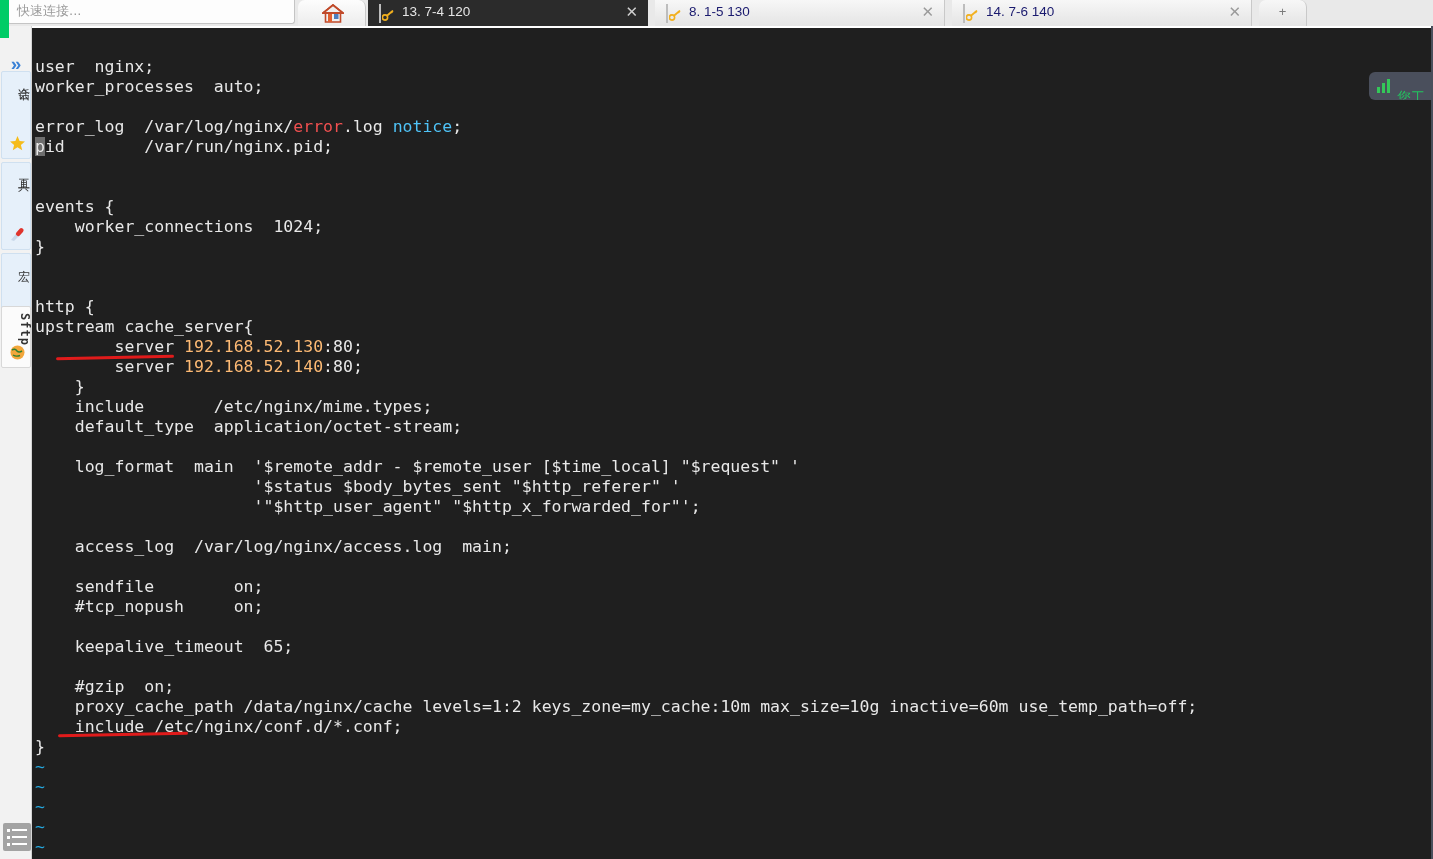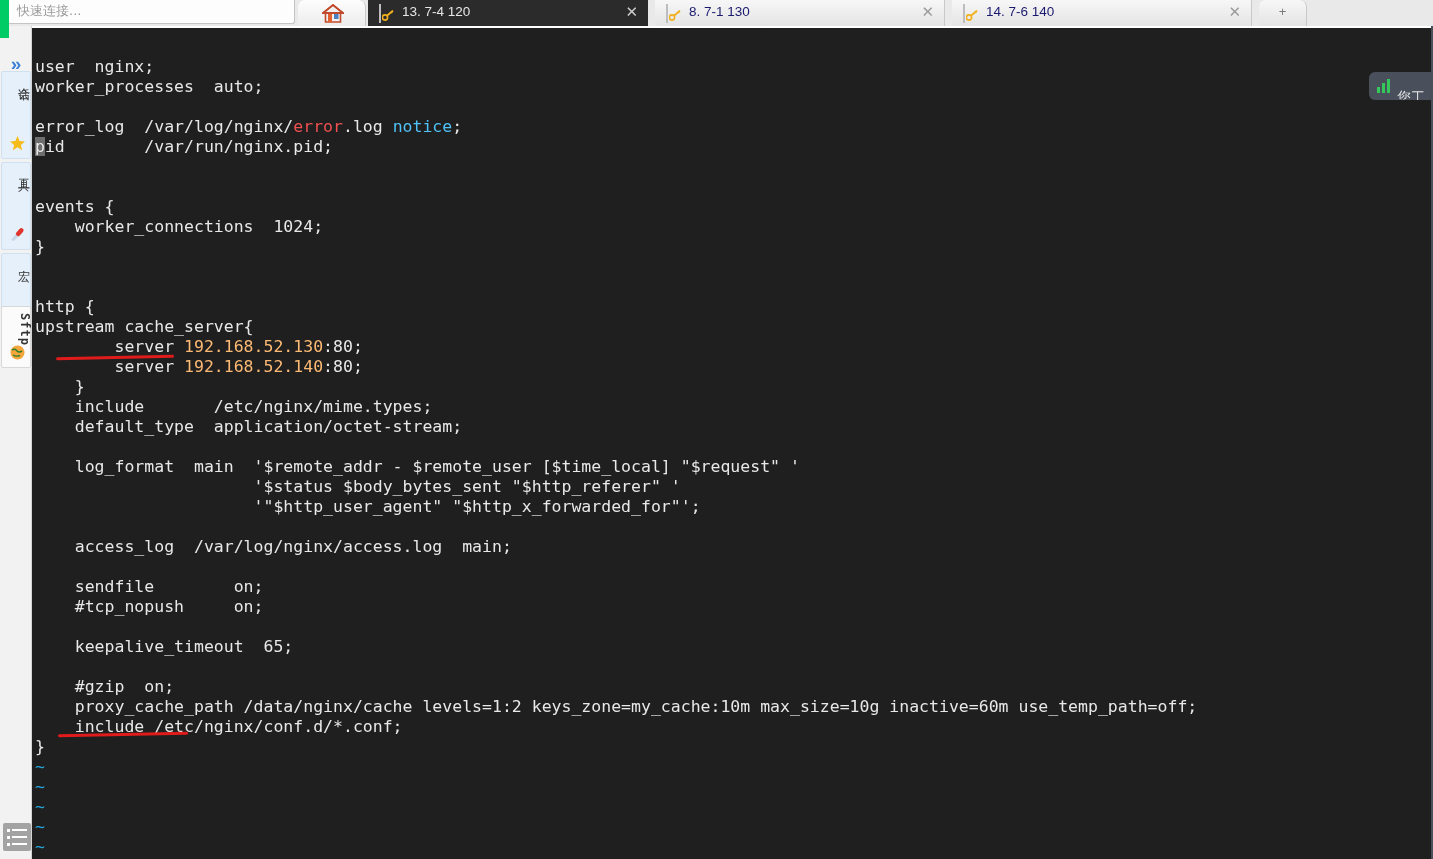--- a/index.html
+++ b/index.html
@@ -148,21 +148,21 @@
 
   #statuspill{
     position:absolute;right:0px;top:72px;height:28px;
     background:#4a4f5c;border-radius:6px 0 0 6px;
     display:flex;align-items:center;gap:7px;padding:0 8px;
     overflow:hidden;
   }
   #statuspill .bars{display:flex;align-items:flex-end;gap:2px;height:14px;}
   #statuspill .bars i{display:block;width:3px;background:#34c759;}
   #statuspill .ptext{
-    font-size:14px;color:#e5e5e5;white-space:nowrap;
+    font-size:14px;color:#22c55e;white-space:nowrap;
     font-family:"DejaVu Sans", sans-serif;
     margin-top:24px;
   }
 
   
   #rightstrip{
     position:absolute;right:0;top:26px;width:2px;height:833px;background:#4a4f5c;
   }
 </style>
 </head>
@@ -206,21 +206,21 @@
       <span class="keyicon">
         <span class="kk">
           <svg width="12" height="11" viewBox="0 0 12 11">
             <circle cx="3" cy="7.5" r="2.6" fill="none" stroke="#f2b01e" stroke-width="1.6"></circle>
             <path d="M4.7 6 L11 0.6" stroke="#f2b01e" stroke-width="1.8"></path>
             <path d="M9 1.6 L10.3 2.8" stroke="#f2b01e" stroke-width="1.6"></path>
           </svg>
         </span>
       </span>
     </span>
-    <span class="tlabel">8. 7-1 130</span>
+    <span class="tlabel">8. 1-5 130</span>
     <span class="tclose">✕</span>
   </div>
 
   <div class="tab" style="left:952px;width:300px;">
     <span class="ticon">
       <span class="keyicon">
         <span class="kk">
           <svg width="12" height="11" viewBox="0 0 12 11">
             <circle cx="3" cy="7.5" r="2.6" fill="none" stroke="#f2b01e" stroke-width="1.6"></circle>
             <path d="M4.7 6 L11 0.6" stroke="#f2b01e" stroke-width="1.8"></path>

